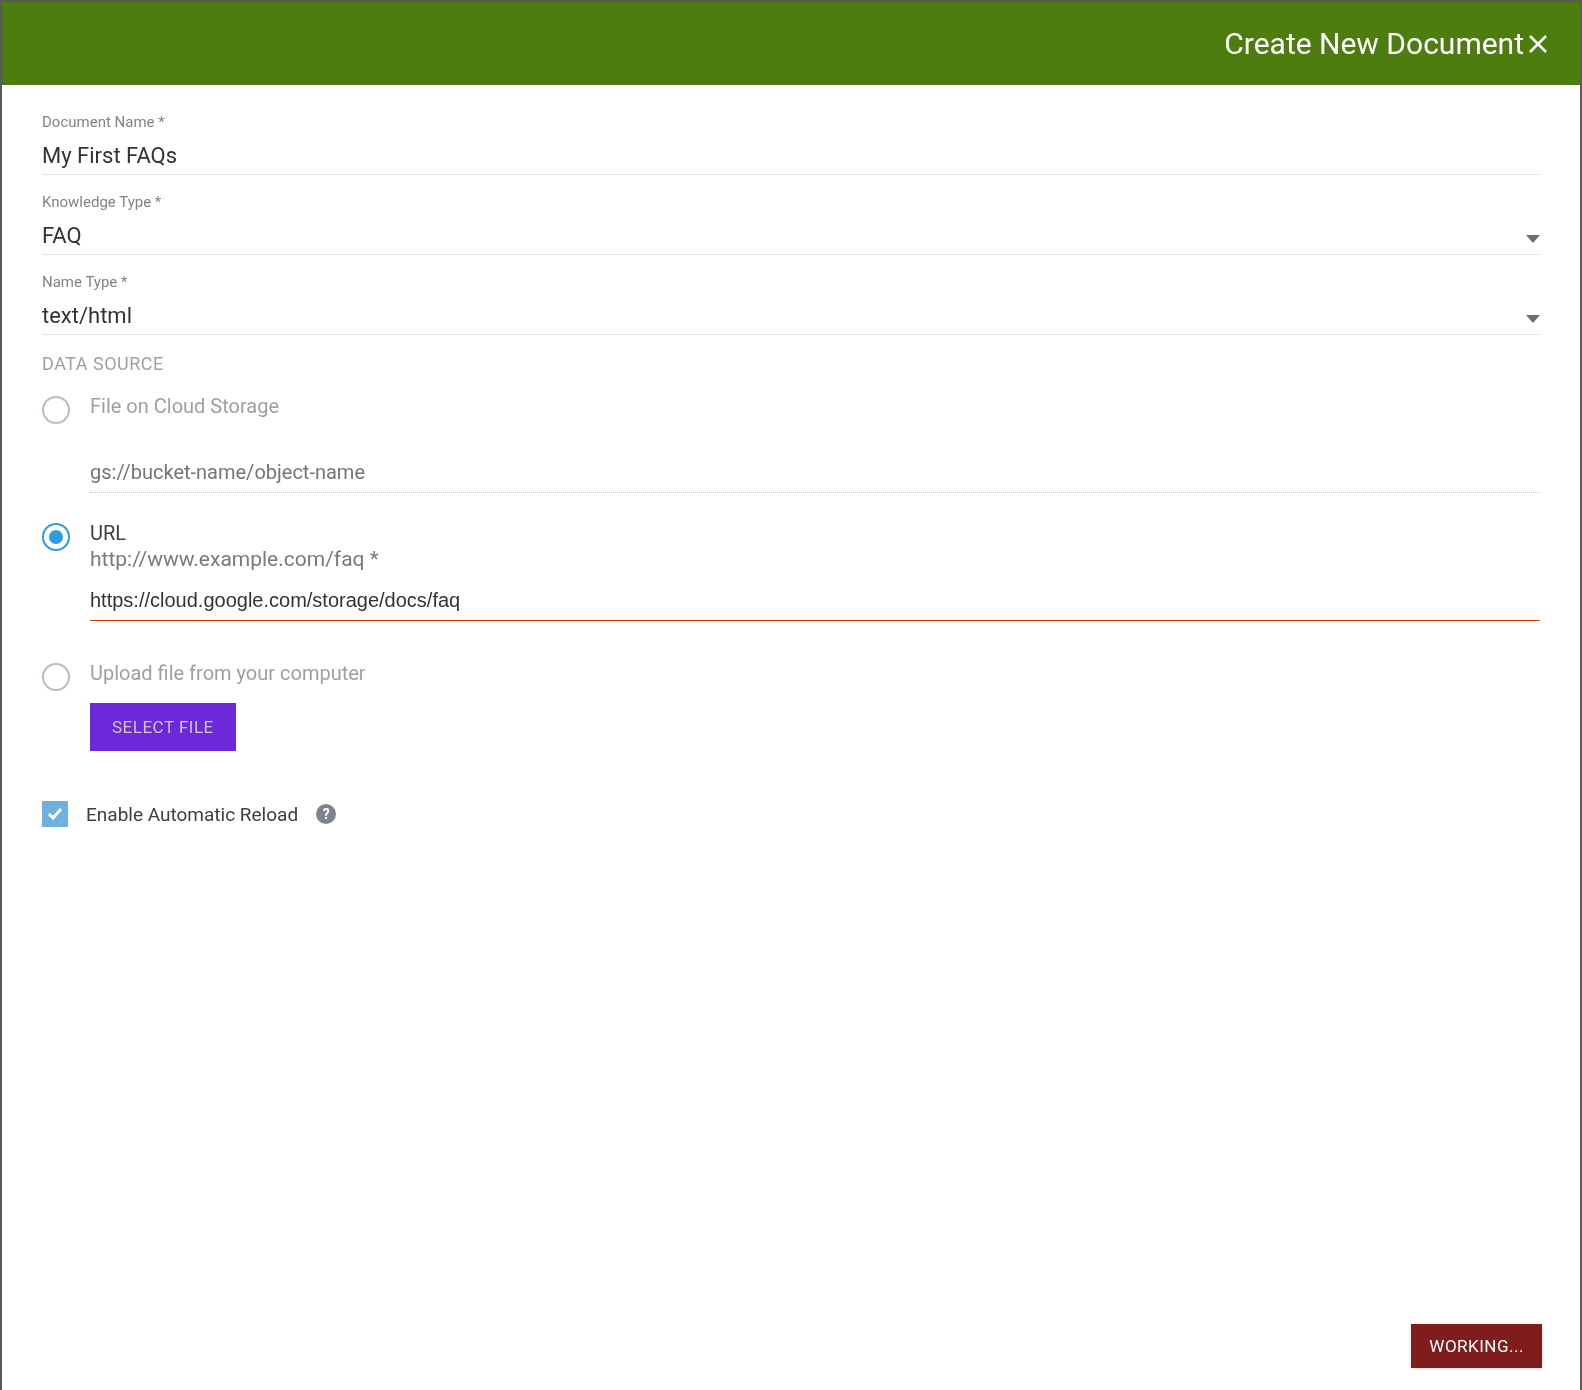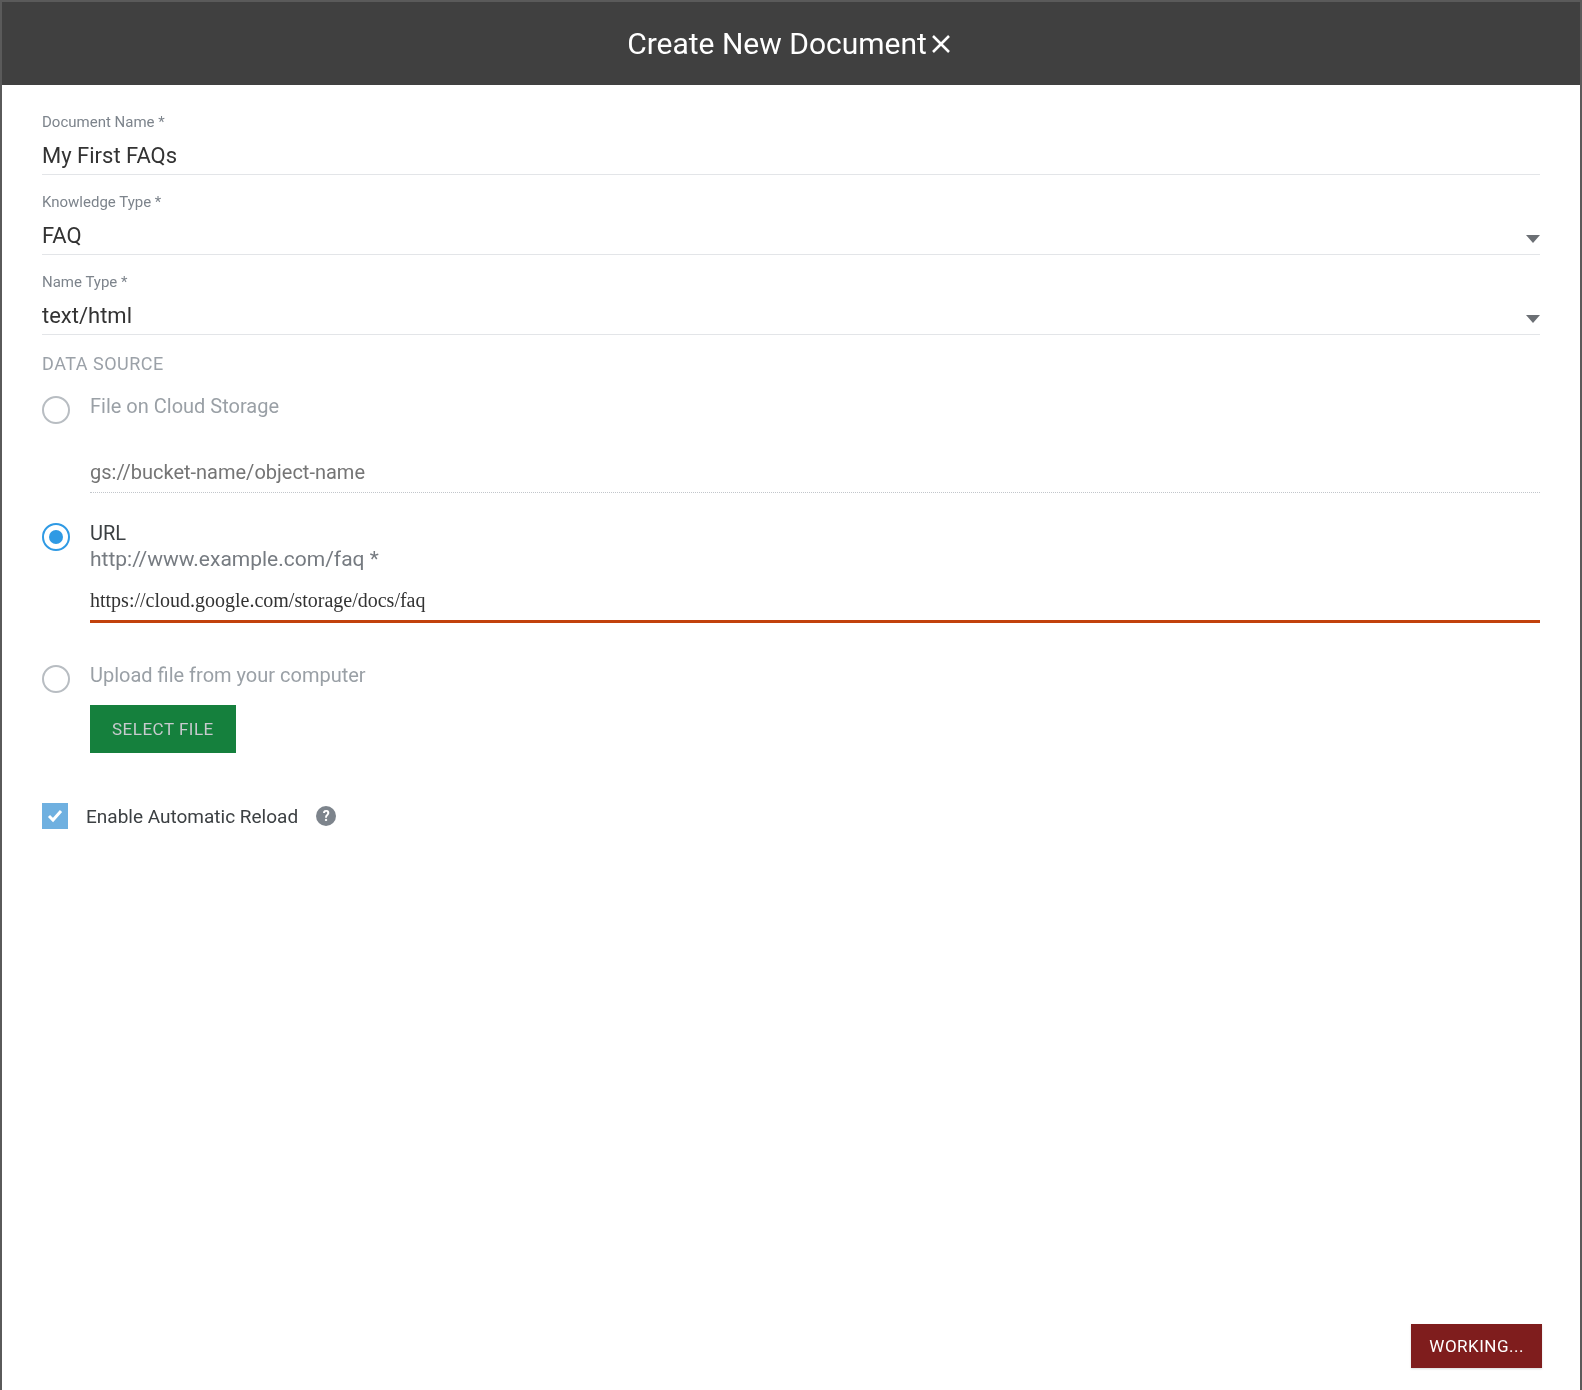--- a/index.html
+++ b/index.html
@@ -11,26 +11,26 @@
     color: #3c4043;
   }
   .dialog {
     background: #fff;
     width: 100%;
     height: 100%;
     display: flex;
     flex-direction: column;
   }
   .dialog-header {
-    background: #404040;
+    background: #4d7c0f;
     color: #fff;
     padding: 24px 28px;
     display: flex;
     align-items: center;
-    justify-content: center;
+    justify-content: flex-end;
   }
   .dialog-title {
     font-size: 30px;
     font-weight: 400;
   }
   .close-btn {
     cursor: pointer;
     width: 28px;
     height: 28px;
     display: flex;
@@ -128,32 +128,32 @@
     outline: none;
     color: #9aa0a6;
     margin-top: 18px;
     margin-bottom: 28px;
     font-family: inherit;
   }
   .placeholder-input.disabled { pointer-events: none; }
   .url-input {
     width: 100%;
     border: none;
-    border-bottom: 3px solid #c2410c;
+    border-bottom: 1px solid #c2410c;
     font-size: 20px;
     padding: 8px 0;
     background: transparent;
     outline: none;
     color: #333;
     margin-top: 10px;
     margin-bottom: 30px;
-    font-family: Liberation Serif, serif;
+    font-family: Liberation Sans, sans-serif;
   }
   .select-file-btn {
-    background: #15803d;
+    background: #6d28d9;
     color: #c8cace;
     border: none;
     padding: 14px 22px;
     font-size: 17px;
     letter-spacing: 0.5px;
     cursor: not-allowed;
     margin-top: 18px;
     margin-bottom: 30px;
     font-family: inherit;
   }

